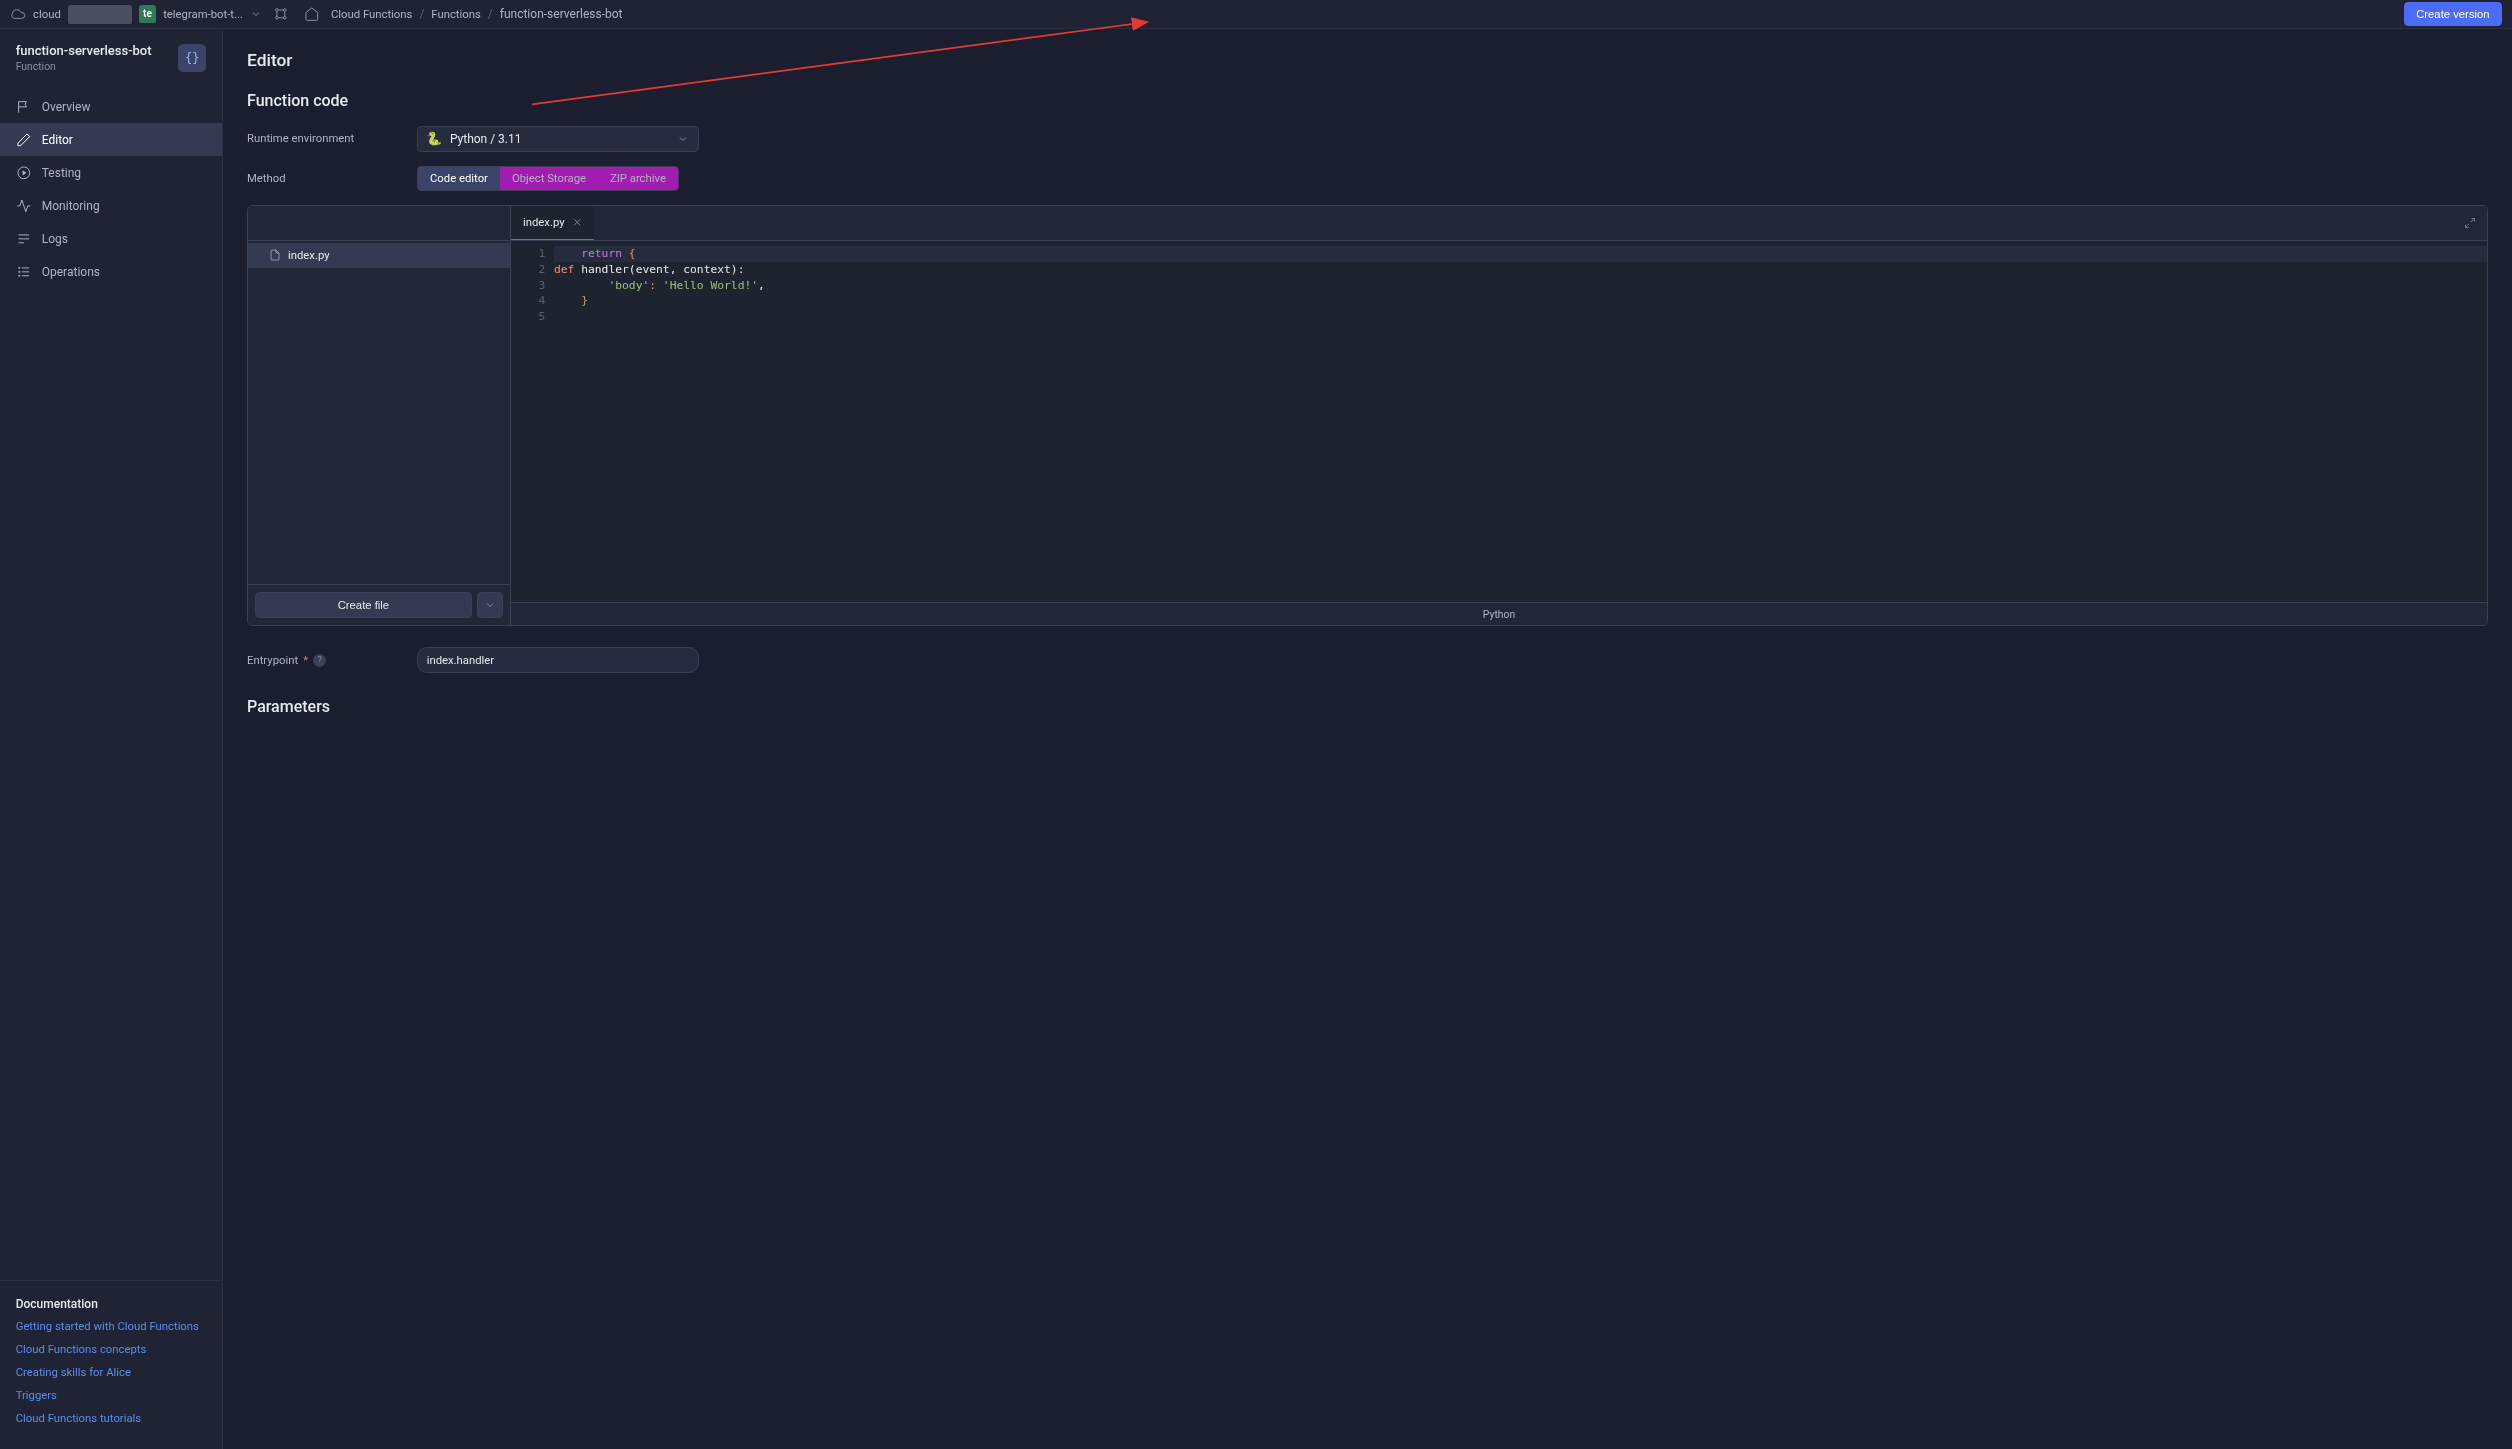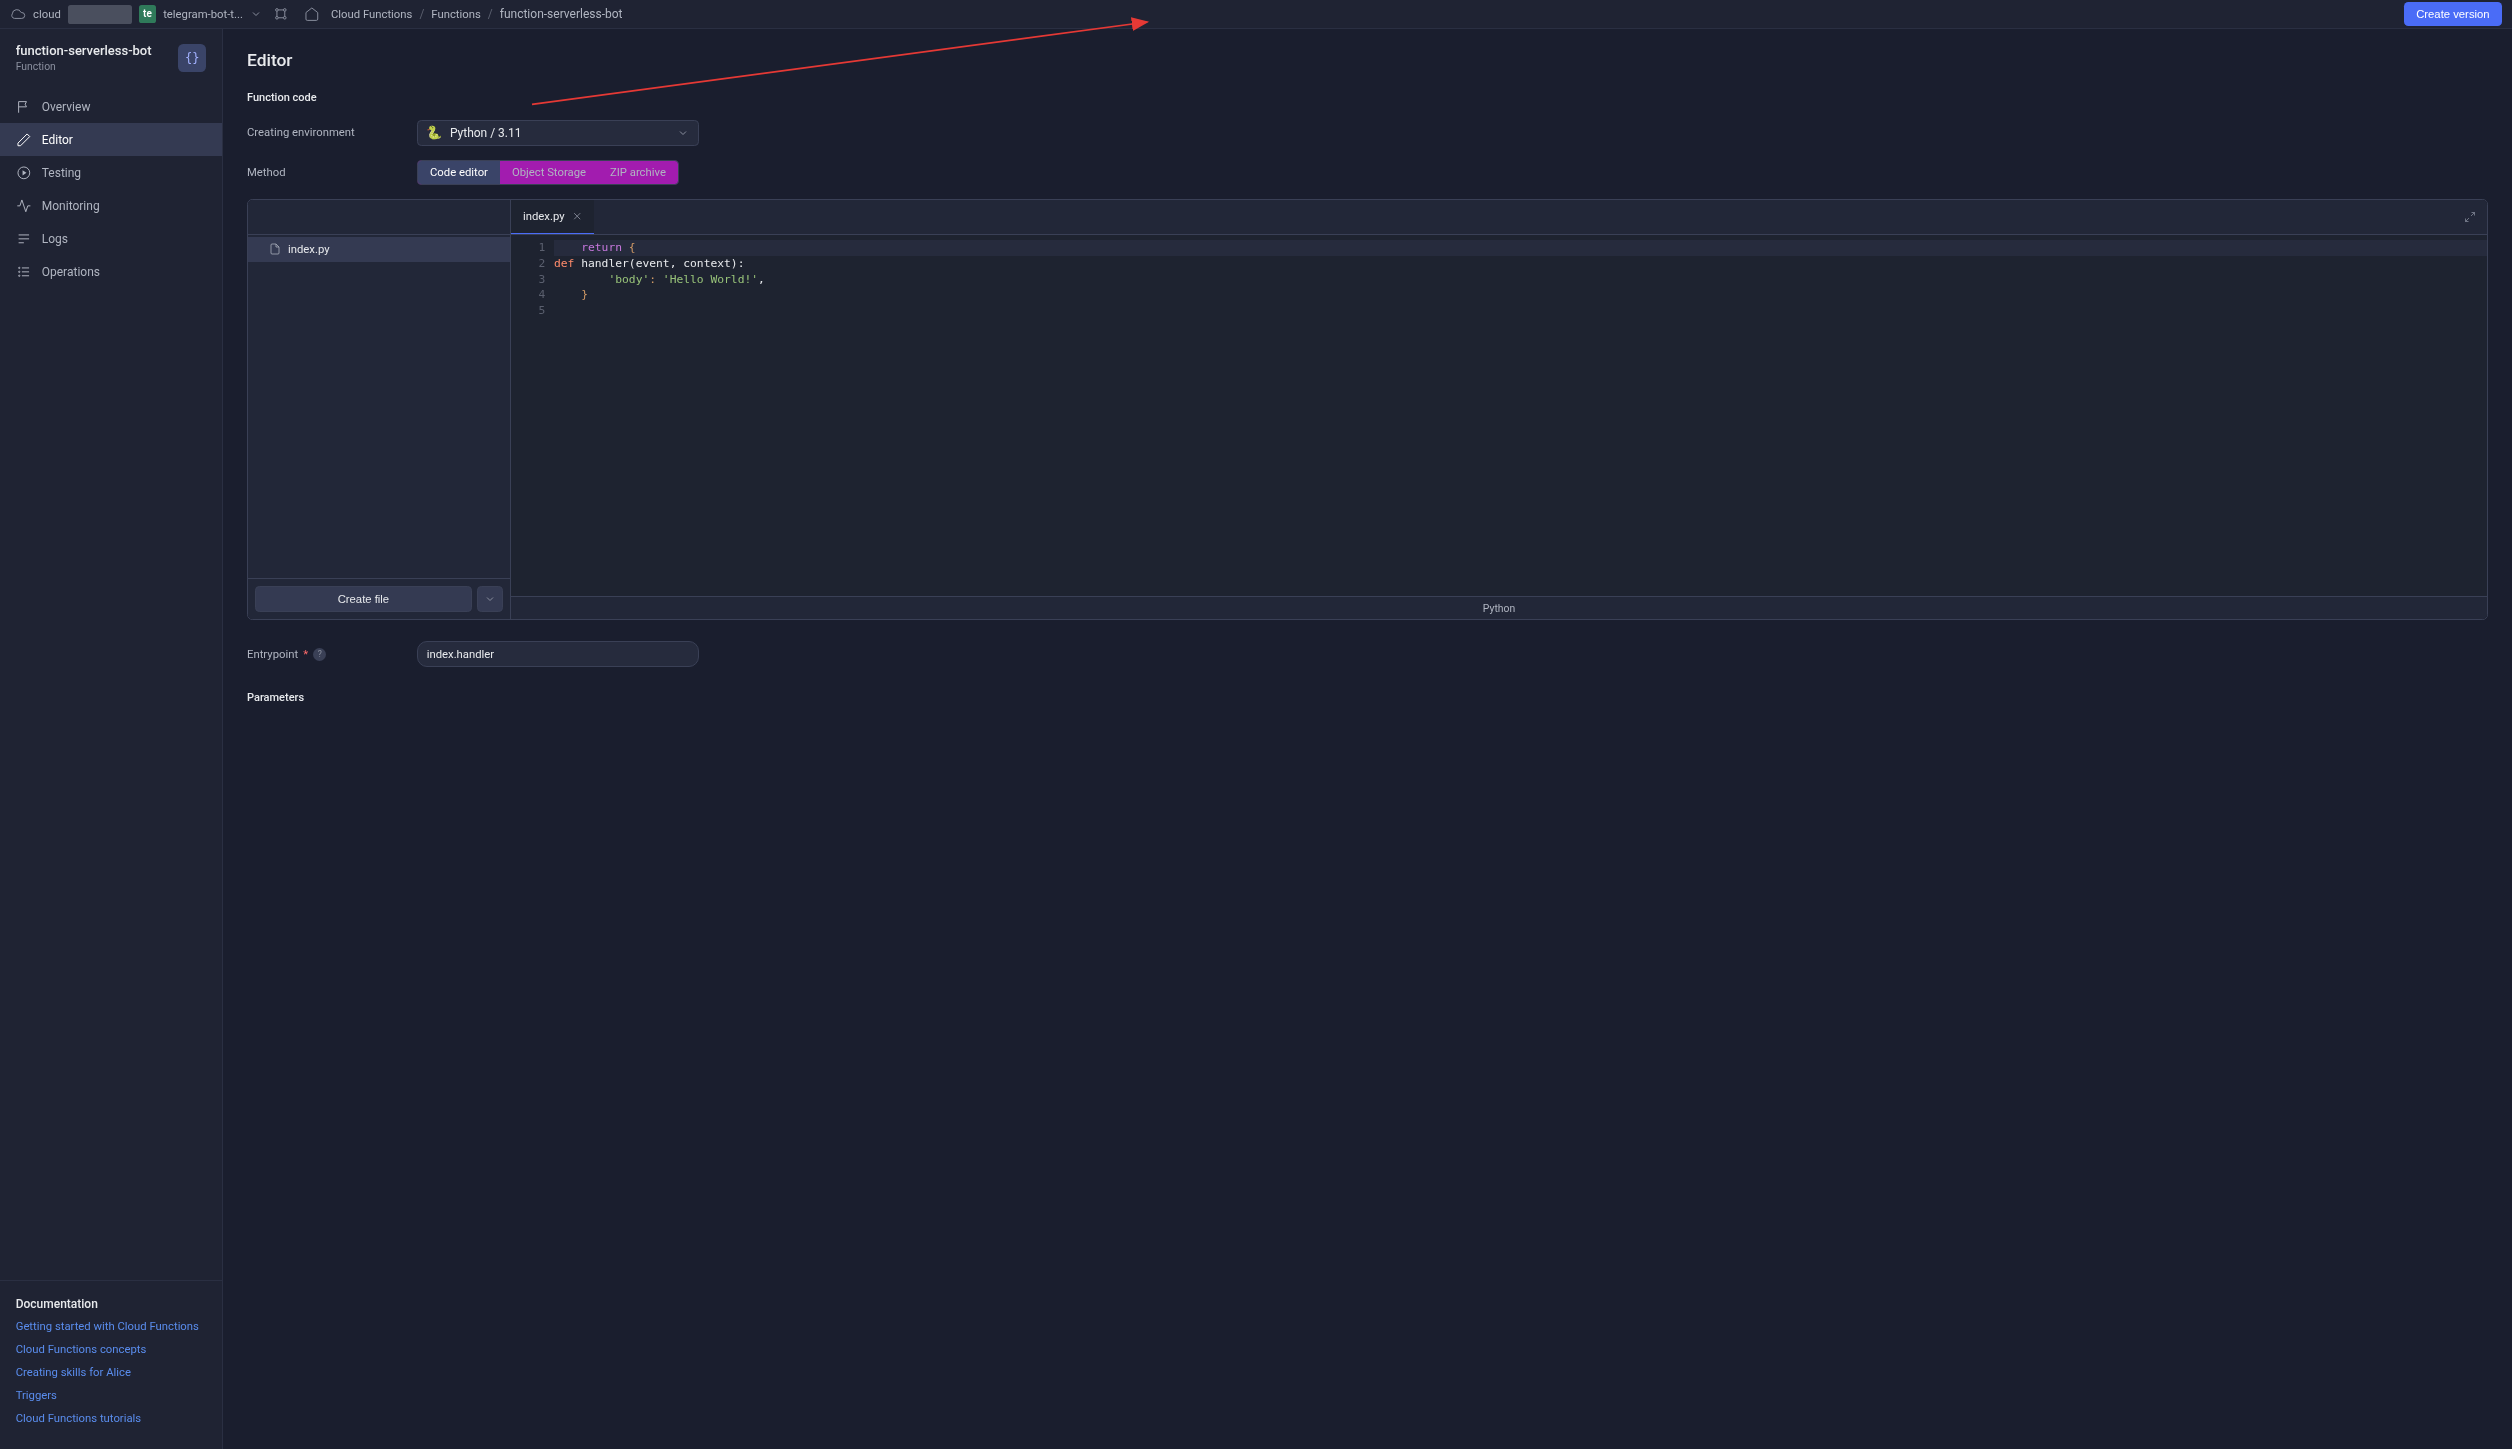--- a/index.html
+++ b/index.html
@@ -83,21 +83,21 @@
     .docs-link {
       display: block; color: #5a8dee; font-size: 11.3px; margin-bottom: 7px;
       cursor: pointer; text-decoration: none; line-height: 1.4;
     }
 
     
     .content {
       flex: 1; overflow-y: auto; padding: 21px 24px;
     }
     .page-title { font-size: 17.4px; font-weight: 500; color: #e8eaed; margin-bottom: 21px; }
-    .section-title { font-size: 11px; font-weight: 500; margin-bottom: 15.7px; color: #e8eaed; }
+    .section-title { font-size: 16px; font-weight: 500; margin-bottom: 15.7px; color: #e8eaed; }
     .form-row { display: flex; align-items: center; margin-bottom: 14px; }
     .form-label { width: 170px; color: #b0b5c1; font-size: 11.3px; display: flex; align-items: center; gap: 5.2px; }
     .required-star { color: #ff6b6b; }
     .help-icon {
       width: 13px; height: 13px; border-radius: 50%; background: #3a4056;
       display: inline-flex; align-items: center; justify-content: center;
       font-size: 8.7px; color: #8a8f9e; cursor: pointer;
     }
     .select-field {
       width: 282px; height: 26px; background: #262b3d; border: 0.9px solid #3a4056;
@@ -301,21 +301,21 @@
         <a class="docs-link">Cloud Functions tutorials</a>
       </div>
     </div>
 
     <div class="content">
       <h1 class="page-title">Editor</h1>
 
       <h2 class="section-title">Function code</h2>
 
       <div class="form-row">
-        <div class="form-label">Creating environment</div>
+        <div class="form-label">Runtime environment</div>
         <div class="select-field">
           <span class="py-emoji">🐍</span>
           <span>Python / 3.11</span>
           <svg class="chevron-icon" viewBox="0 0 24 24">
               <polyline points="6 9 12 15 18 9"></polyline>
             </svg>
         </div>
       </div>
 
       <div class="form-row">

